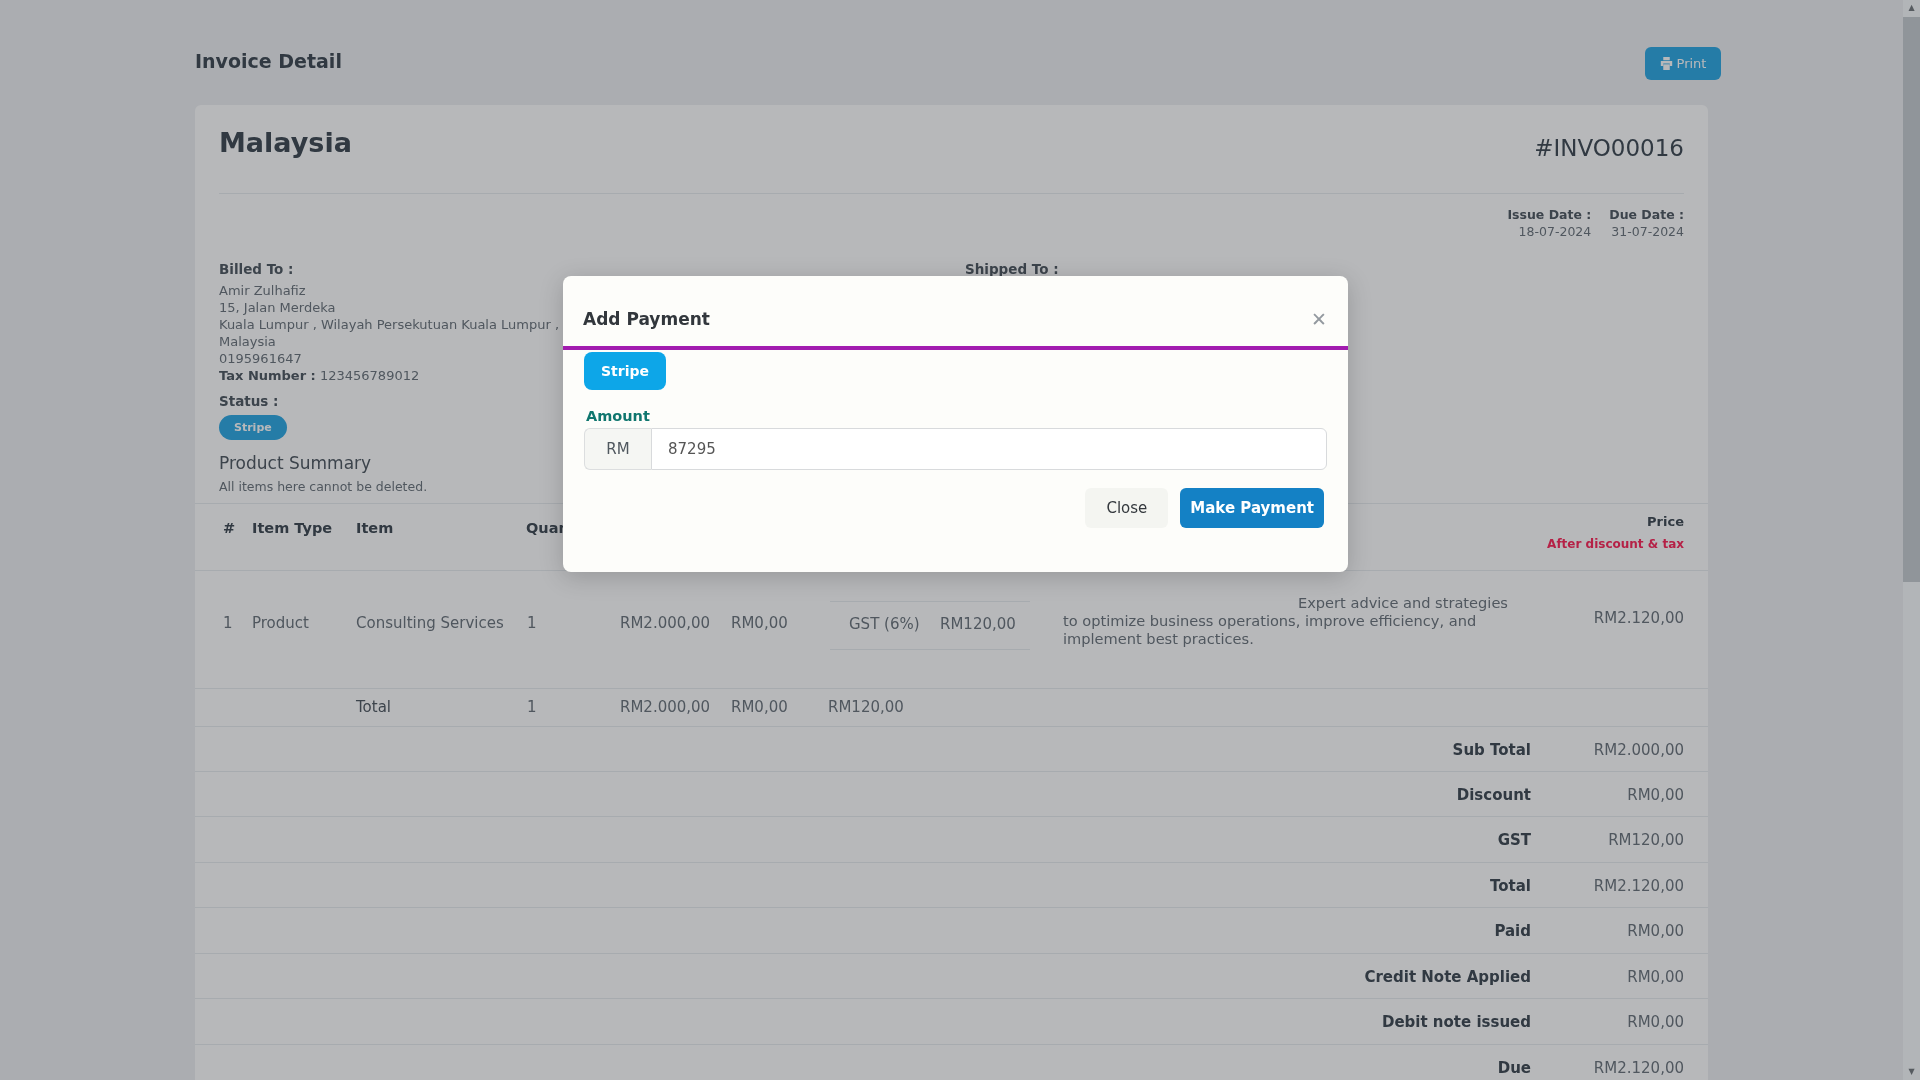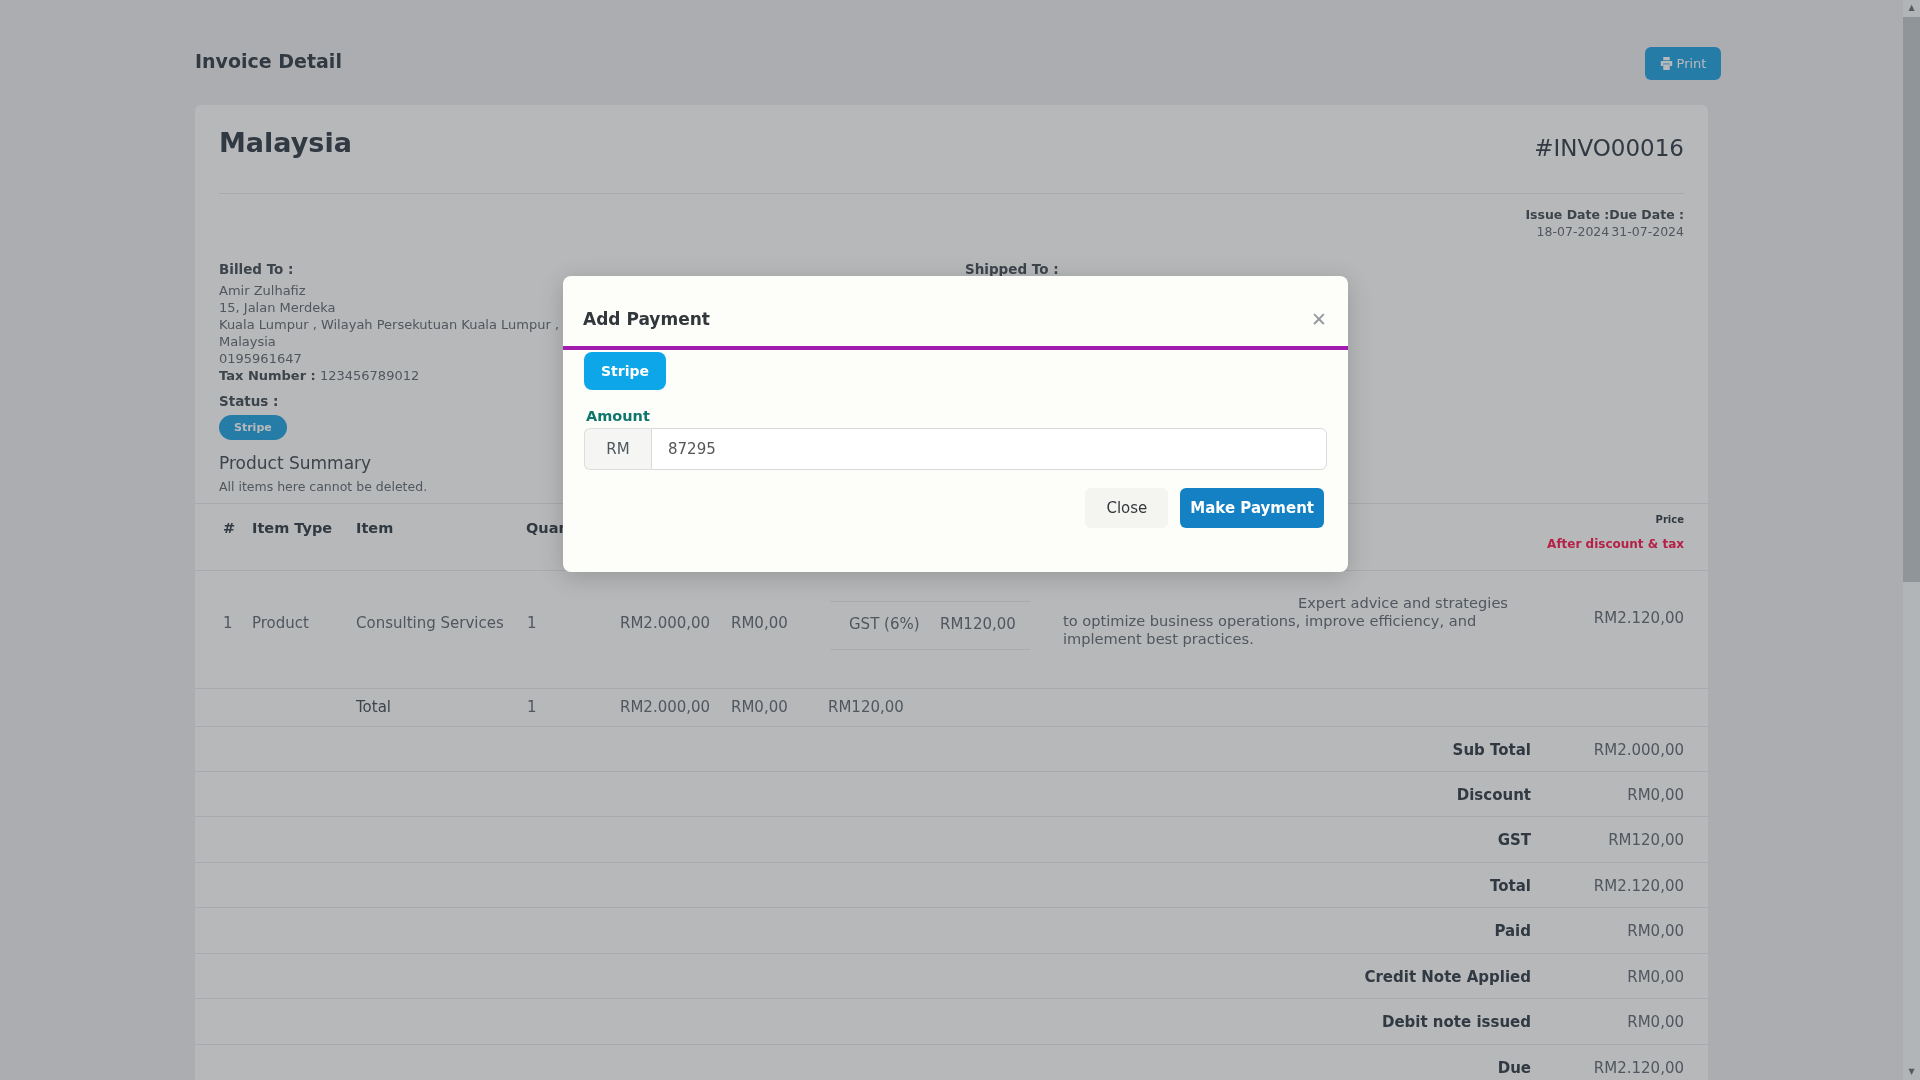--- a/index.html
+++ b/index.html
@@ -8,35 +8,35 @@
   
   #page{position:absolute;inset:0;background:#eef0f2;}
   .page-title{left:195px;top:50px;font-size:19px;font-weight:600;color:#3f4a54;}
   .print-btn{left:1645px;top:47px;width:76px;height:33px;background:#2fa9e4;border:none;
     border-radius:6px;color:#fff;font-size:13px;display:flex;align-items:center;justify-content:center;
     gap:4px;cursor:pointer;font-family:inherit;}
   .card{left:195px;top:105px;width:1513px;height:1000px;background:#ffffff;border-radius:6px 6px 0 0;}
   .inv-heading{left:24px;top:22px;font-size:27px;font-weight:600;color:#3f4a54;}
   .inv-number{right:24px;top:30px;font-size:23px;font-weight:400;color:#3f4a54;}
   .rule{left:24px;right:24px;height:0;border-top:1px solid #e9ecef;}
-  .dates{right:24px;top:102px;display:flex;}
+  .dates{right:24px;top:102px;display:flex;gap:18px;}
   .date-col{text-align:right;}
   .date-label{font-size:12.5px;font-weight:600;color:#505962;}
   .date-value{font-size:12.5px;color:#6c757d;margin-top:2px;}
   .billed{left:24px;top:156px;width:620px;}
   .sec-label{font-size:13.5px;font-weight:600;color:#505962;margin-bottom:5px;}
   .addr-line{font-size:13px;color:#6c757d;line-height:17px;}
   .shipped{left:770px;top:156px;}
   .status-label{left:24px;top:288px;font-size:13.5px;font-weight:600;color:#505962;}
   .badge{left:24px;top:310px;background:#2fa9e4;color:#fff;font-size:11px;font-weight:600;
     padding:6px 15px;border-radius:14px;}
   .ps-title{left:24px;top:348px;font-size:17px;color:#505962;}
   .ps-sub{left:24px;top:374px;font-size:12.5px;color:#6c757d;}
   .thead-cell{top:415px;font-size:14.5px;font-weight:700;color:#3f4a54;}
-  .price-head{right:24px;top:409px;font-size:10px;font-weight:700;color:#3f4a54;text-align:center;}
+  .price-head{right:24px;top:409px;font-size:13px;font-weight:700;color:#3f4a54;text-align:center;}
   .price-note{right:24px;top:432px;font-size:12px;font-weight:700;color:#fc275a;text-align:right;}
   .row-item{left:0;right:0;top:465px;height:118px;border-top:1px solid #e9ecef;}
   .row-total{left:0;right:0;top:583px;height:38px;border-top:1px solid #e9ecef;}
   .cell{font-size:15px;color:#6c757d;}
   .tax-cell{left:635px;top:30px;width:200px;height:47px;border-top:1px solid #e9ecef;
     border-bottom:1px solid #e9ecef;}
   .desc{left:868px;top:23px;width:445px;font-size:14.6px;color:#6c757d;line-height:18px;
     text-indent:235px;}
   .sum-row{left:0;right:0;height:45px;border-top:1px solid #e9ecef;}
   .sum-label{position:absolute;right:177px;top:14px;font-size:15px;font-weight:600;color:#3f4a54;}

